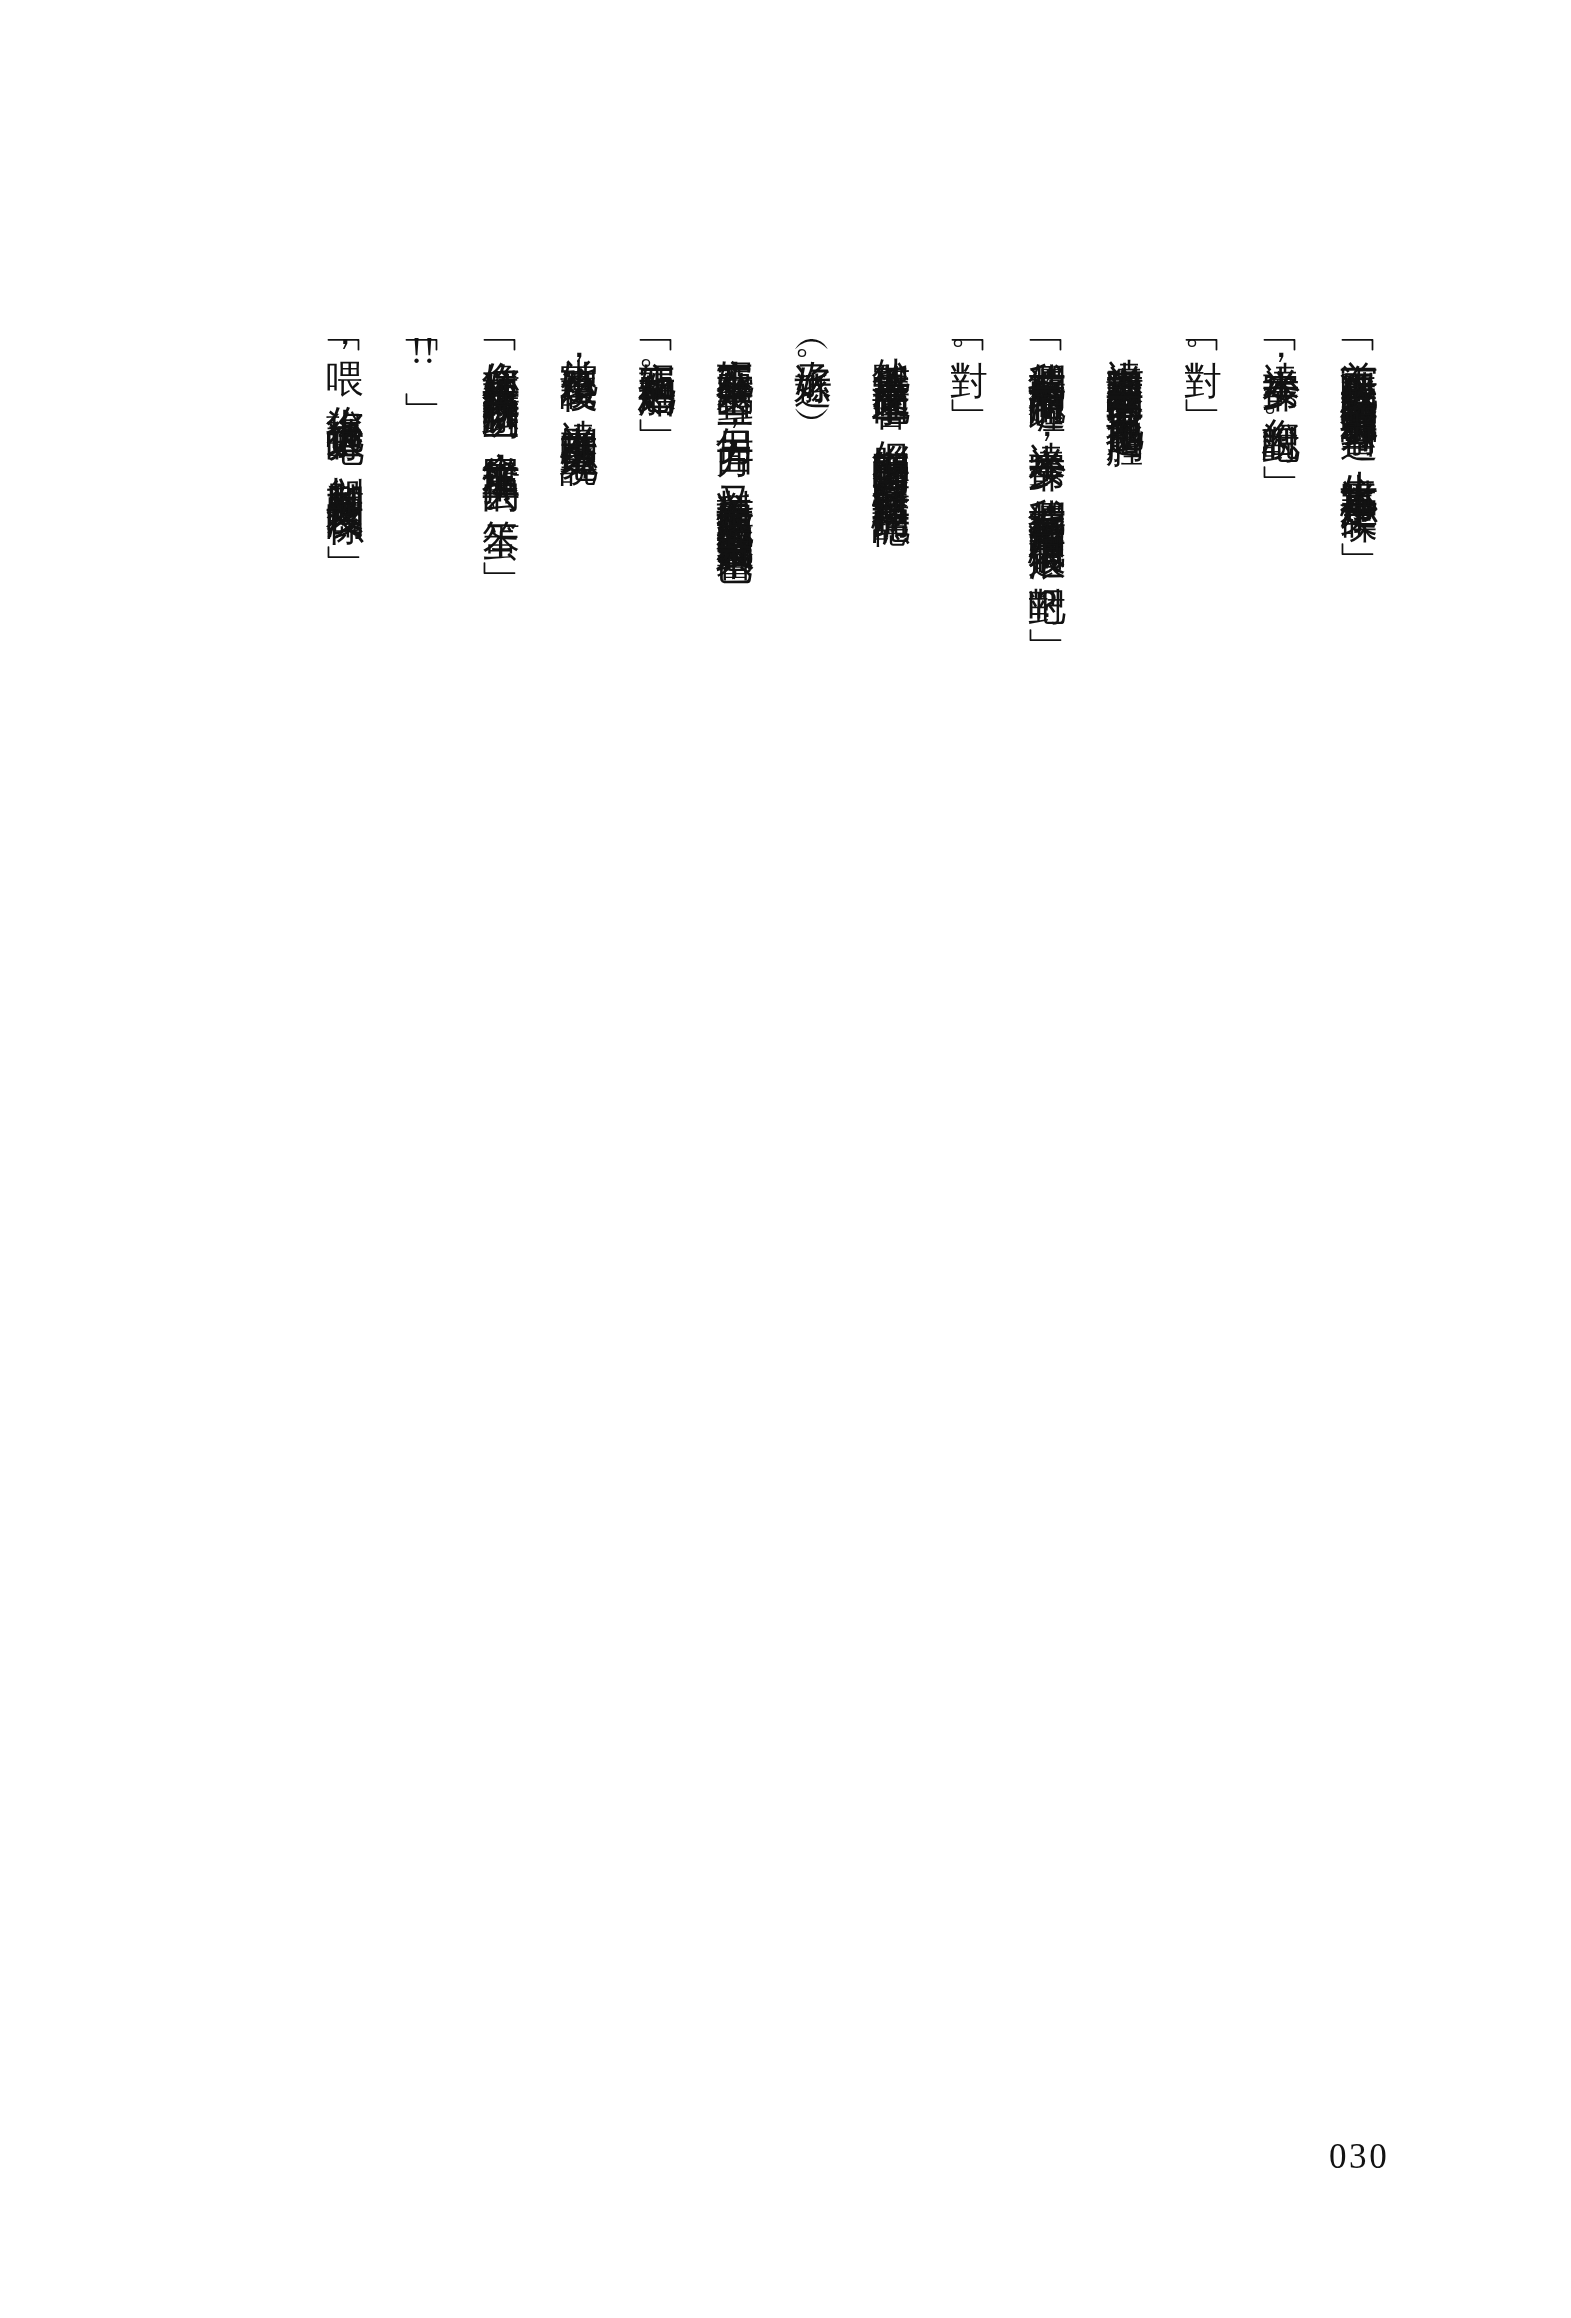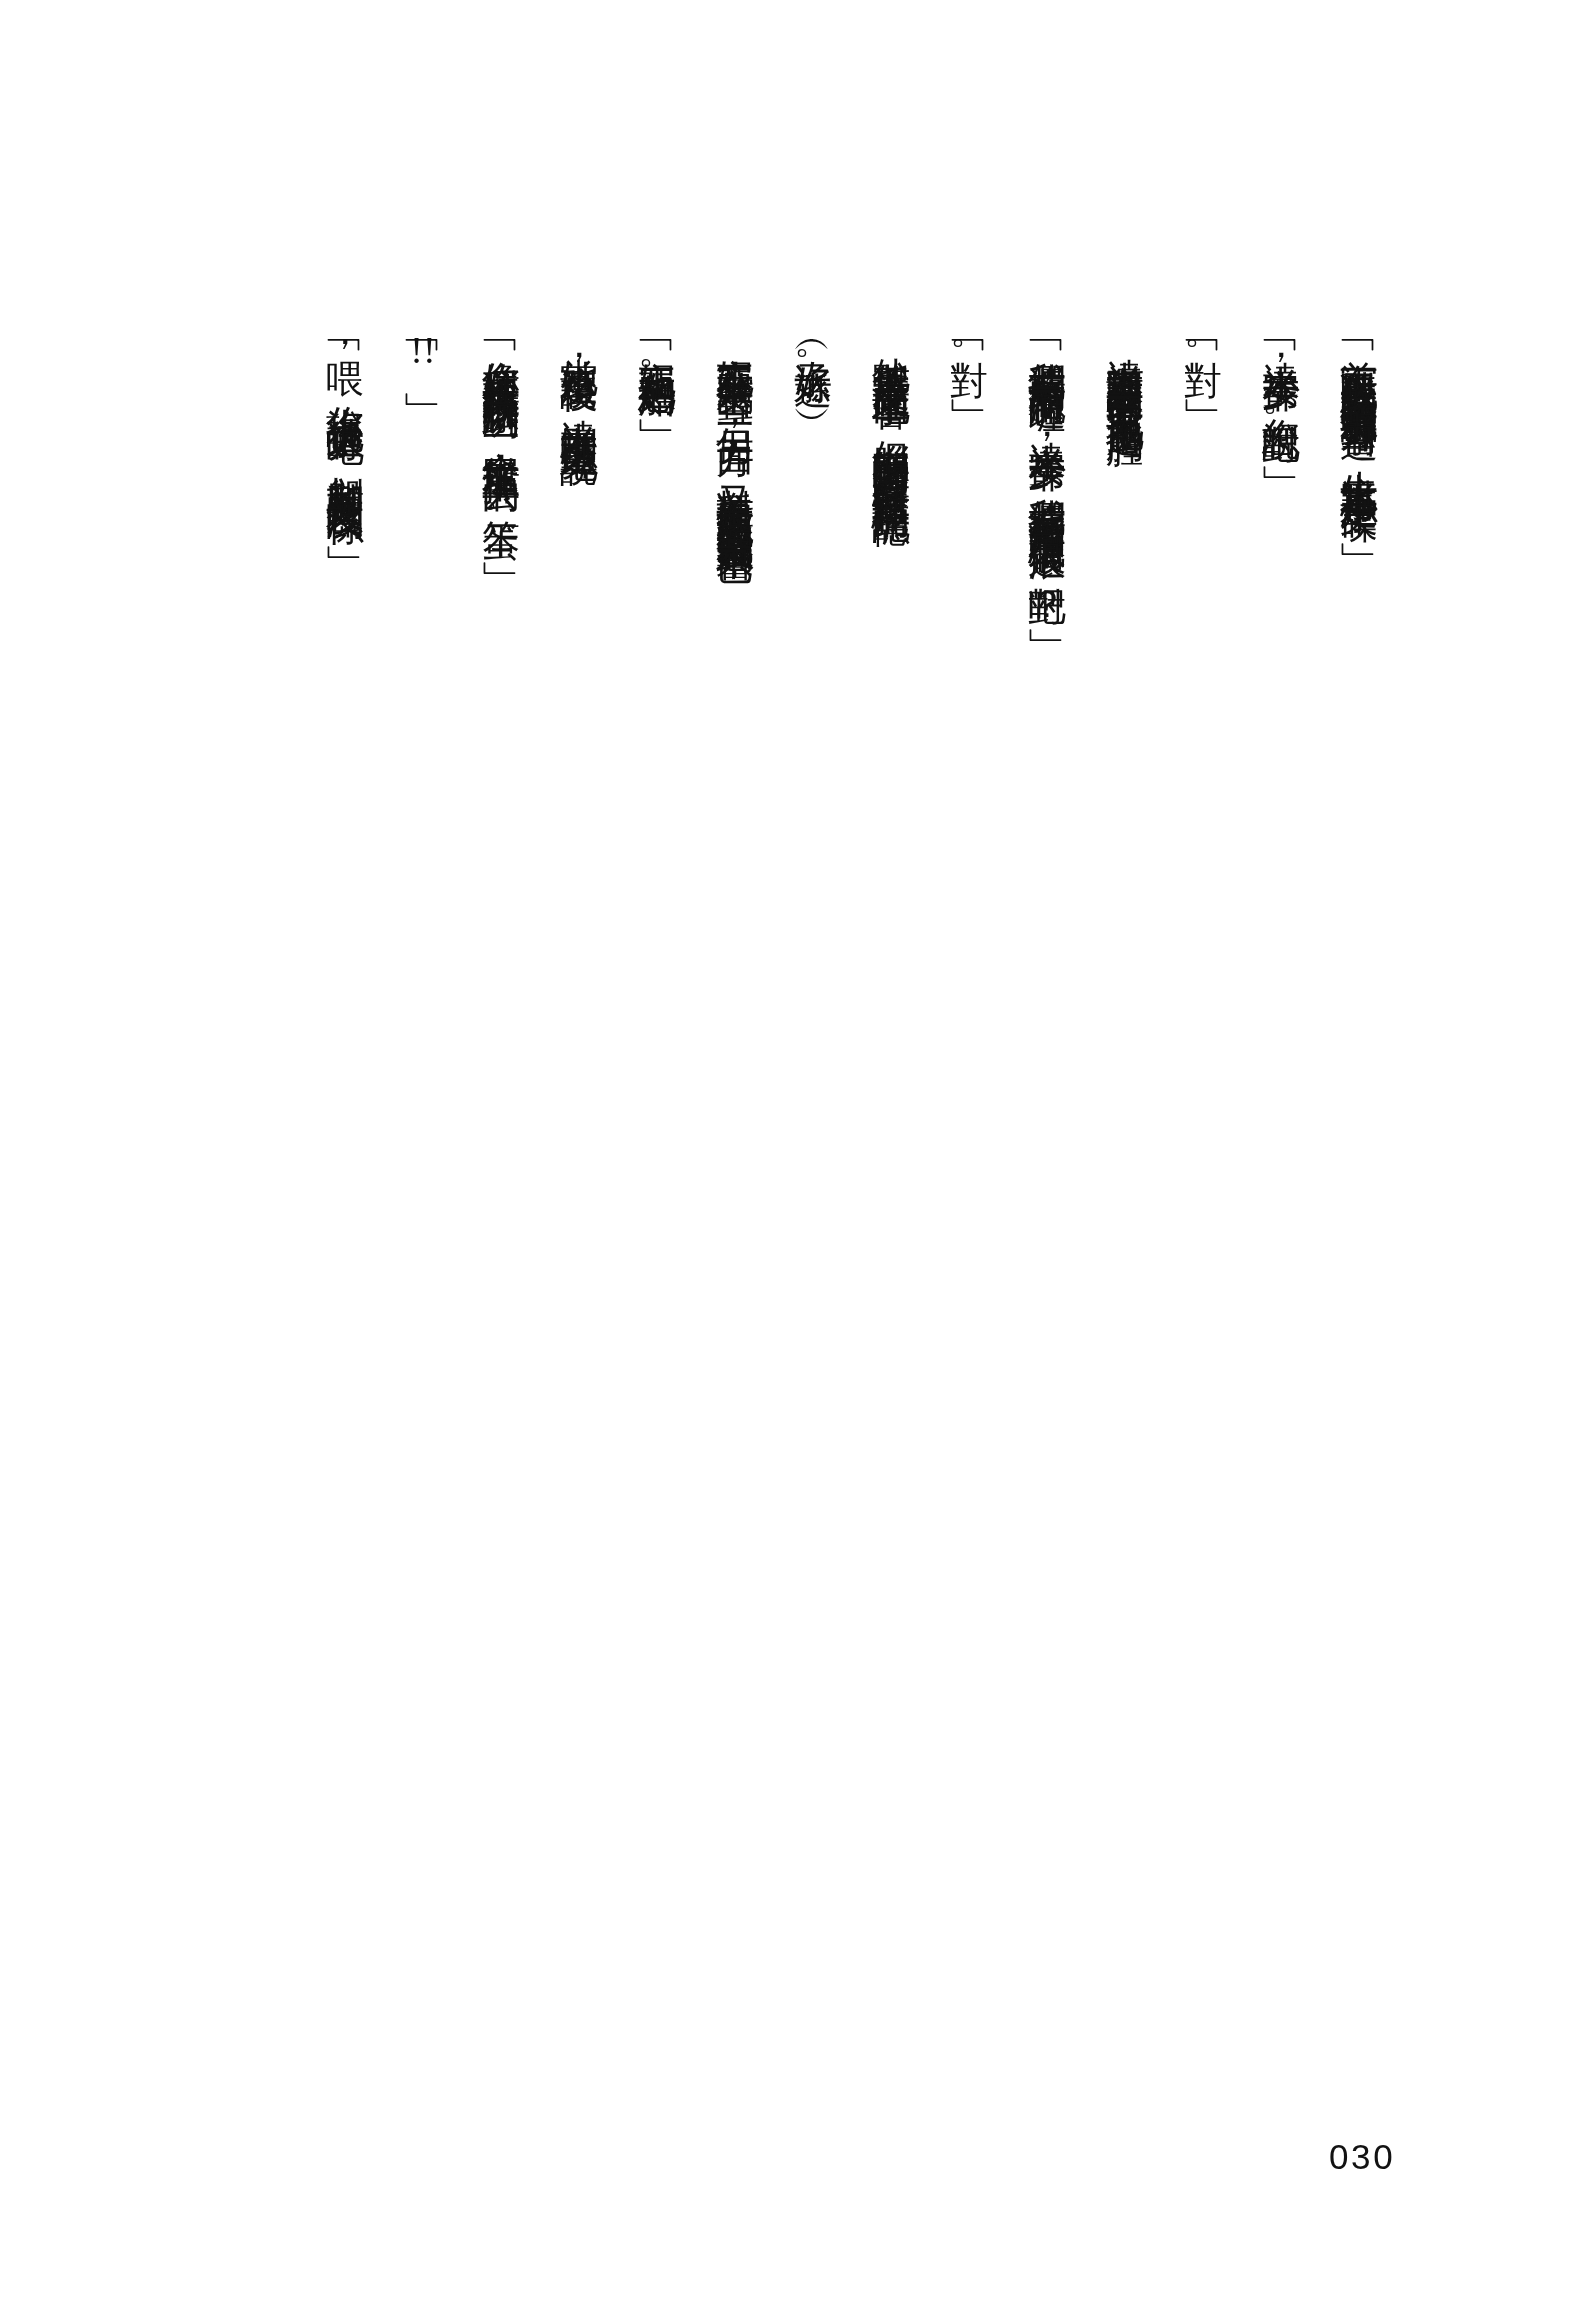--- a/index.html
+++ b/index.html
@@ -42,21 +42,21 @@
     text-combine-upright: all;
     -webkit-text-combine: horizontal;
   }
   .page-number {
     position: absolute;
     left: 1329px;
     top: 2137px;
     font-size: 35px;
     letter-spacing: 2.6px;
     color: #121212;
-    font-family: Liberation Sans, sans-serif;
+    font-family: Liberation Serif, serif;
     text-align: center;
   }
 </style>
 </head>
 <body>
 
 <div class="page">
   <div class="text-area" id="text-area">
       <p>「前海軍陸戰隊的格林老師有帶我們去野外學習過，生火這點小事可是小菜一碟。」</p>
       <p>「達米安少爺，您說對吧。」</p>

